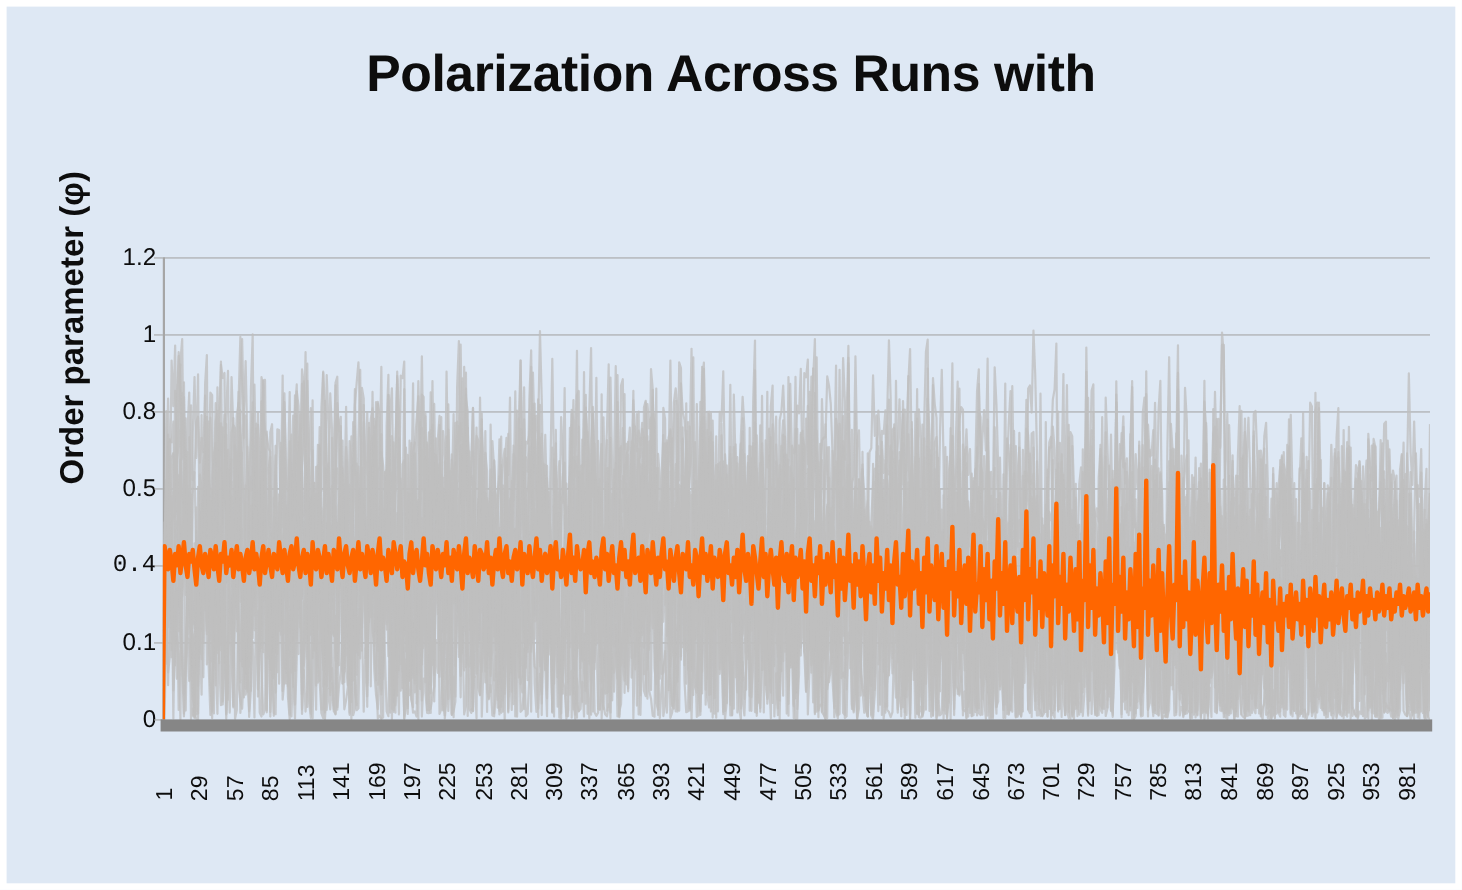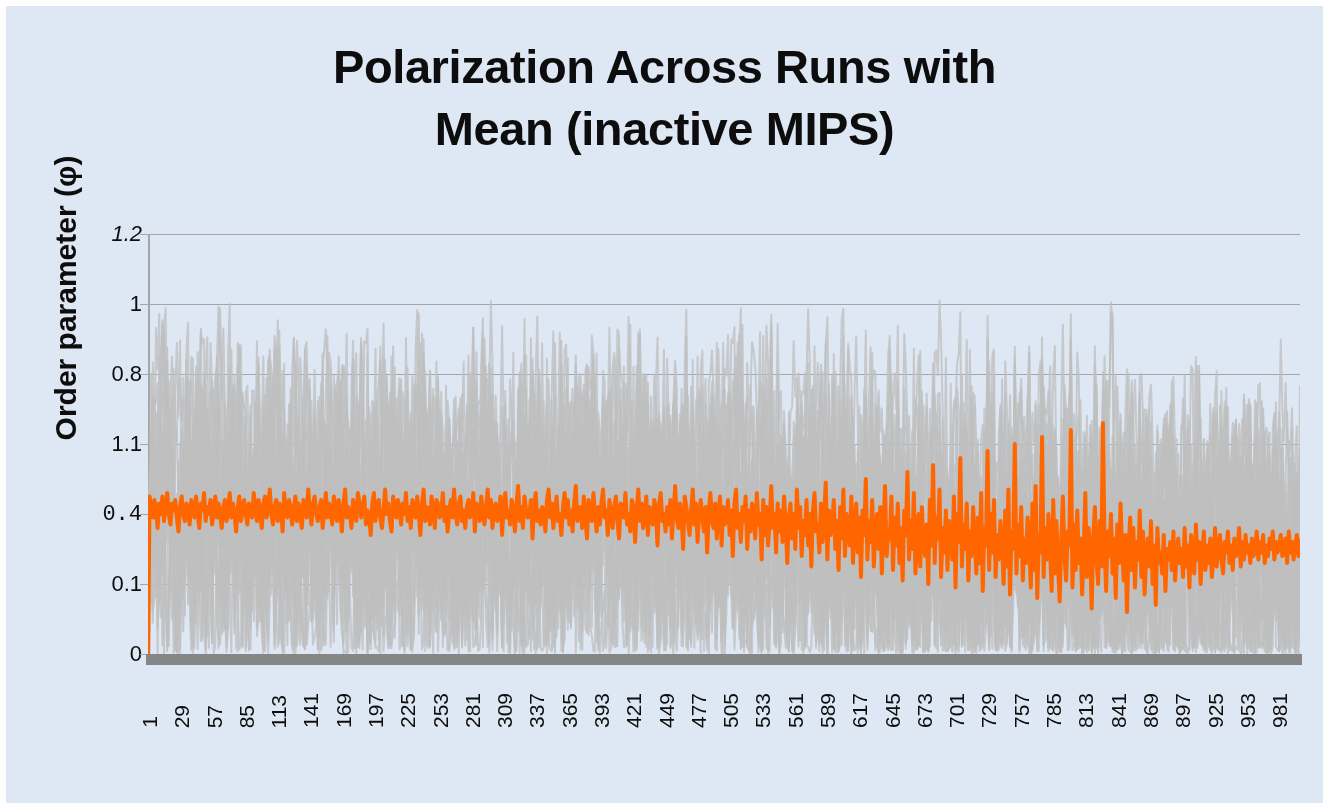--- a/index.html
+++ b/index.html
@@ -90,33 +90,32 @@
     font-size:31px;font-weight:bold;color:#0d0d0d;
   }
 </style>
 </head>
 <body>
 
 <div id="figure">
 
   <div id="title">
     <span class="tline">Polarization Across Runs with</span>
-    <span class="tline">Mean (inactive MIPS)</span>
   </div>
 
   <div id="ylabel">Order parameter (φ)</div>
 
   <div id="yticklabels">
       <div class="ytick" style="top: 648px;">0</div>
       <div class="ytick" style="top: 578px;">0.1</div>
       <div class="ytick" style="top: 508px; font-family: Liberation Mono, monospace;">0.4</div>
-      <div class="ytick" style="top: 438px;">1.1</div>
+      <div class="ytick" style="top: 438px;">0.5</div>
       <div class="ytick" style="top: 368px;">0.8</div>
       <div class="ytick" style="top: 298px;">1</div>
-      <div class="ytick" style="top: 228px; font-style: italic;">1.2</div>
+      <div class="ytick" style="top: 228px;">1.2</div>
     </div>
 
   <div id="plot">
     <div id="plotbg"></div>
     <div id="gridlines">
         <div class="gridline" style="top: 350px;"></div>
         <div class="gridline" style="top: 280px;"></div>
         <div class="gridline" style="top: 210px;"></div>
         <div class="gridline" style="top: 140px;"></div>
         <div class="gridline" style="top: 70px;"></div>

